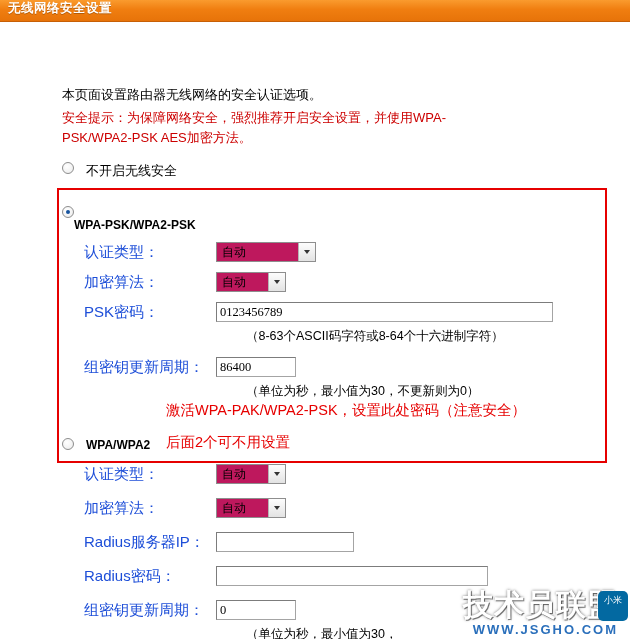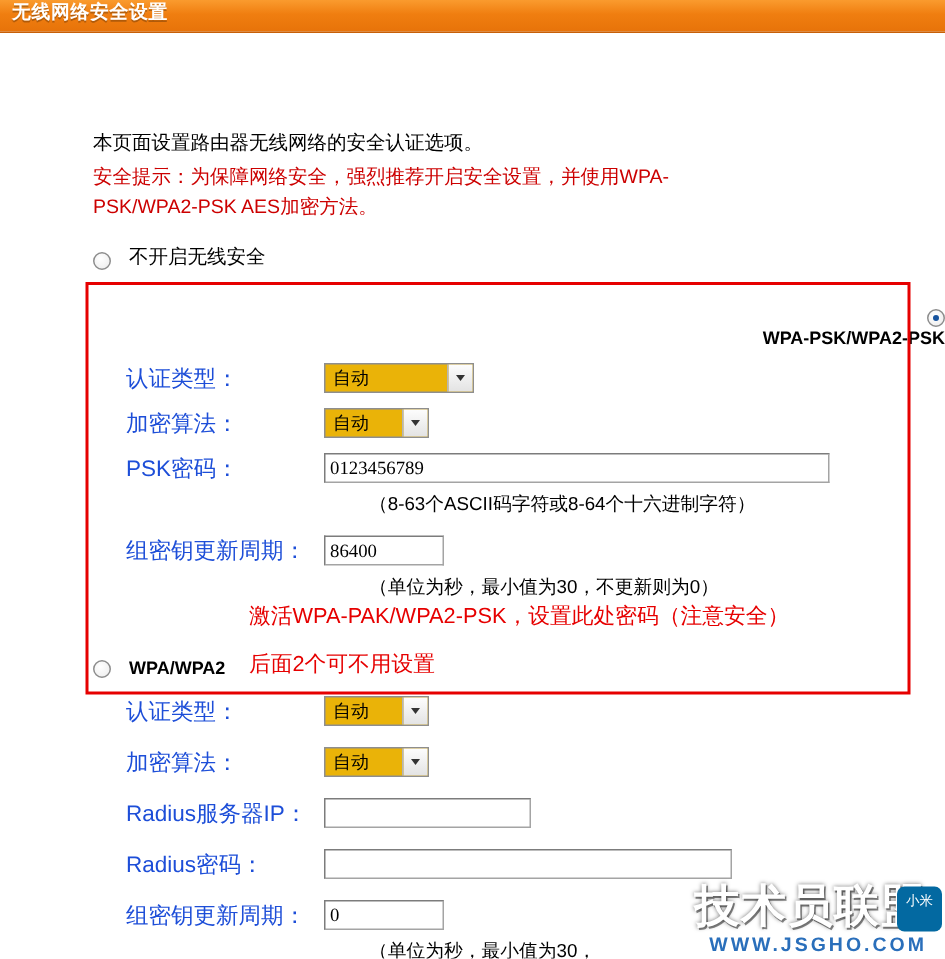--- a/index.html
+++ b/index.html
@@ -50,21 +50,21 @@
     margin-top: 37px;
   }
   .warn {
     font-size: 13px;
     line-height: 20px;
     color: #cc0000;
     width: 420px;
   }
   .opt-row {
     display: flex;
-    align-items: flex-end;
+    align-items: flex-start;
     margin-top: 14px;
   }
   .radio {
     width: 12px;
     height: 12px;
     border-radius: 50%;
     border: 1px solid #8d8d8d;
     background: radial-gradient(circle at 40% 35%, #ffffff 0%, #f1f1f1 70%, #dcdcdc 100%);
     box-sizing: border-box;
     display: inline-block;
@@ -99,21 +99,21 @@
   .field-label {
     width: 132px;
     font-size: 15px;
     color: #1d4ed8;
     flex: none;
   }
   .sel {
     position: relative;
     height: 20px;
     border: 1px solid #8e8e8e;
-    background: #eab308;
+    background: #be185d;
     box-sizing: border-box;
     font-size: 12px;
     display: flex;
     align-items: center;
     padding-left: 5px;
     color: #000;
   }
   .sel .arrowbox {
     position: absolute;
     right: 0;

